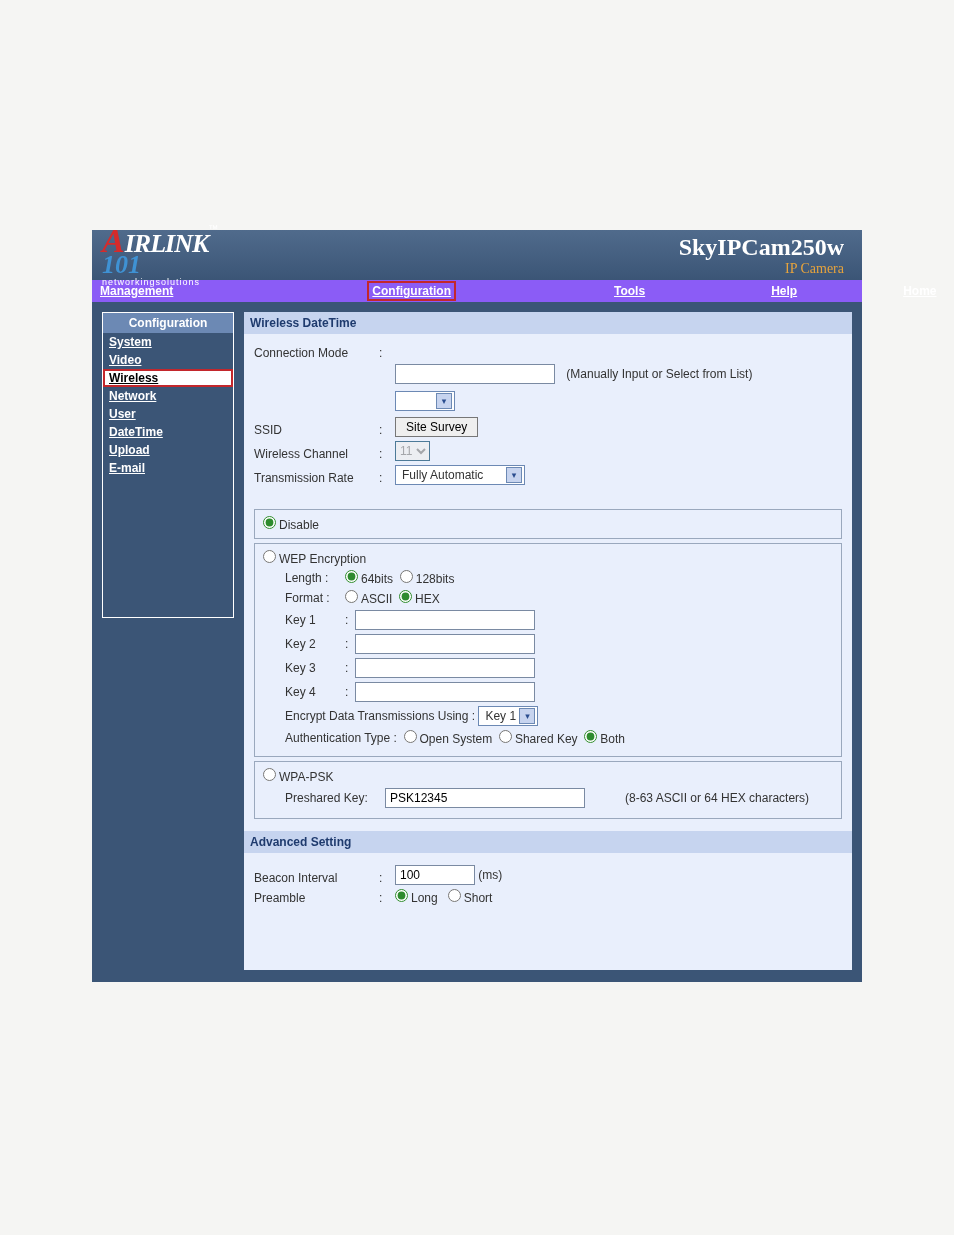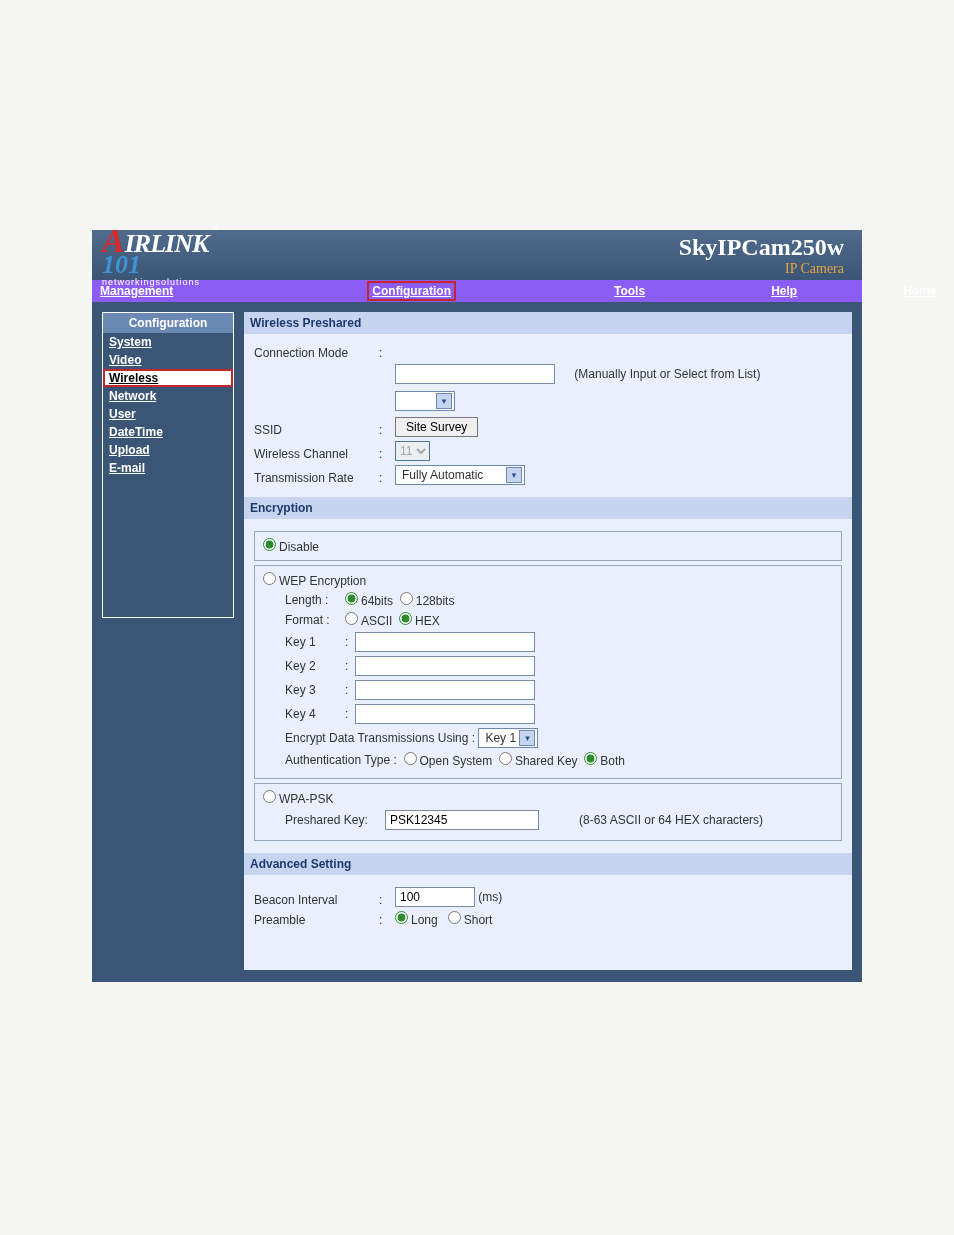--- a/index.html
+++ b/index.html
@@ -129,21 +129,21 @@
   }
   .section-body {
     padding: 8px 10px;
     color: #333;
     font-size: 12px;
   }
   .row { display: flex; align-items: flex-end; margin: 4px 0; }
   .lbl { width: 125px; flex: 0 0 125px; }
   .colon { width: 16px; }
   .val { flex: 1; }
-  .hint { color:#333; margin-left:16px; }
+  .hint { color:#333; margin-left:8px; }
   input[type="text"] {
     border: 1px solid #7a8aa2;
     background: #fff;
     height: 20px;
     padding: 1px 4px;
     font-size: 12px;
   }
   select {
     border: 1px solid #0c4a6e;
     background: #fff;
@@ -156,21 +156,21 @@
     padding: 2px 10px;
     font-size: 12px;
     cursor: pointer;
   }
   .radio { accent-color: #2e8b2e; margin-right:3px;}
   .fieldset { border:1px solid #9aa8bd; padding: 6px 8px; margin: 4px 0;}
   .subrow { display:flex; align-items:center; margin:4px 0; }
   .sublbl { width:60px; flex:0 0 60px; }
   .indent { padding-left: 22px; }
   .wep-input { width: 180px; }
-  .psk-input { width: 154px; }
+  .psk-input { width: 200px; }
   .btn-row { padding: 10px 0 0 6px; display:flex; gap:10px;}
   .red-box { border: 3px solid #c3272c; padding: 0px; }
   .red-box button { margin:1px;}
   .sel-dd {
     display:inline-flex; align-items:center;
     border:1px solid #6c89b4; background:#fff; height:20px;
     padding: 0 2px 0 6px; min-width:130px;
   }
   .sel-dd .arrow {
     background:#c7d4ef; border:1px solid #6c89b4;
@@ -226,21 +226,21 @@
         <div class="side-item"><a>User</a></div>
         <div class="side-item"><a>DateTime</a></div>
         <div class="side-item"><a>Upload</a></div>
         <div class="side-item"><a>E-mail</a></div>
         <div class="gap"></div>
       </div>
     </div>
 
     <div class="content">
 
-      <div class="section-head">Wireless Preshared</div>
+      <div class="section-head">Wireless DateTime</div>
       <div class="section-body">
         <div class="row">
           <div class="lbl">Connection Mode</div>
           <div class="colon">:</div>
         </div>
         <div class="row">
           <div class="lbl">SSID</div>
           <div class="colon">:</div>
           <div class="val">
             <input type="text" style="width: 160px;">
@@ -268,21 +268,20 @@
           <div class="colon">:</div>
           <div class="val">
             <span class="sel-dd">
               <span>Fully Automatic</span>
               <span class="arrow">▾</span>
             </span>
           </div>
         </div>
       </div>
 
-      <div class="section-head">Encryption</div>
       <div class="section-body">
         <div class="fieldset">
           <label><input type="radio" class="radio" name="enc" checked="" style=""><span>Disable</span></label>
         </div>
         <div class="fieldset">
           <label><input type="radio" class="radio" name="enc" style=""><span>WEP Encryption</span></label>
           <div class="indent">
             <div class="subrow">
               <span class="sublbl">Length :</span>
               <label><input type="radio" class="radio" name="len" checked="" style=""><span>64bits</span></label>

